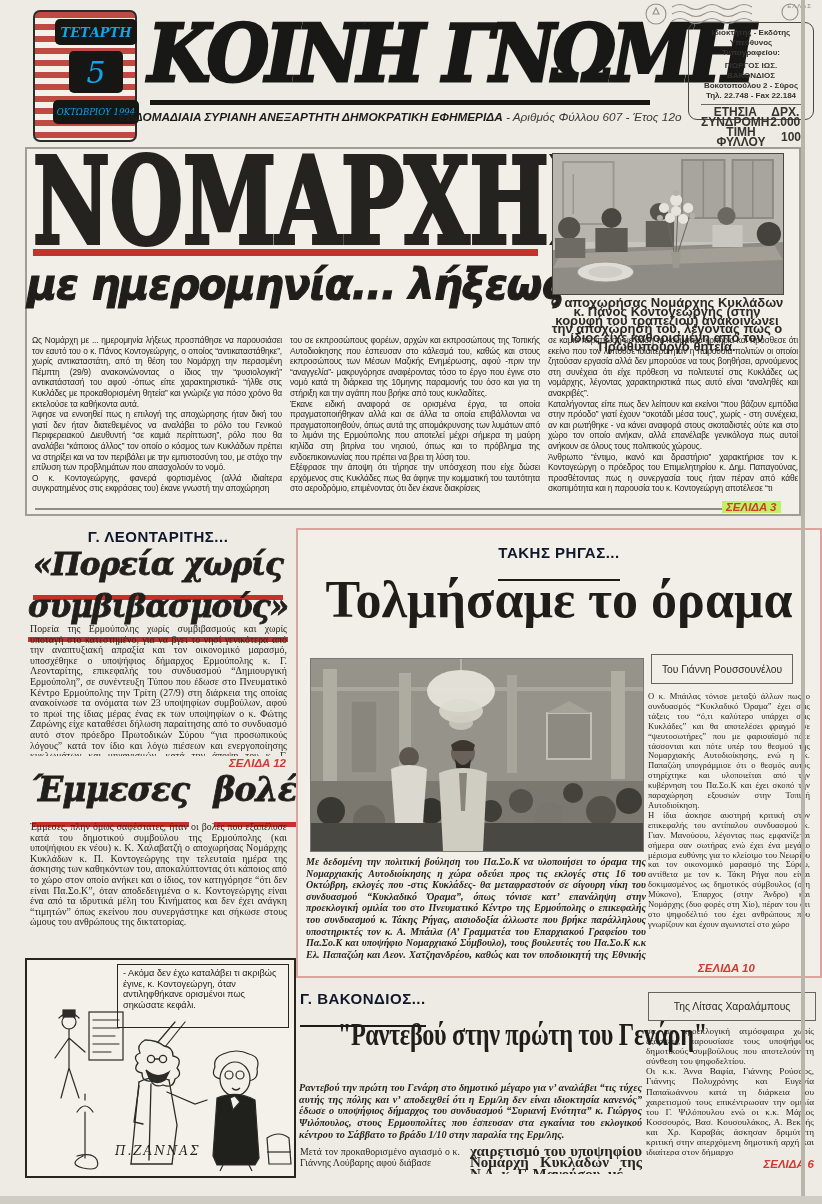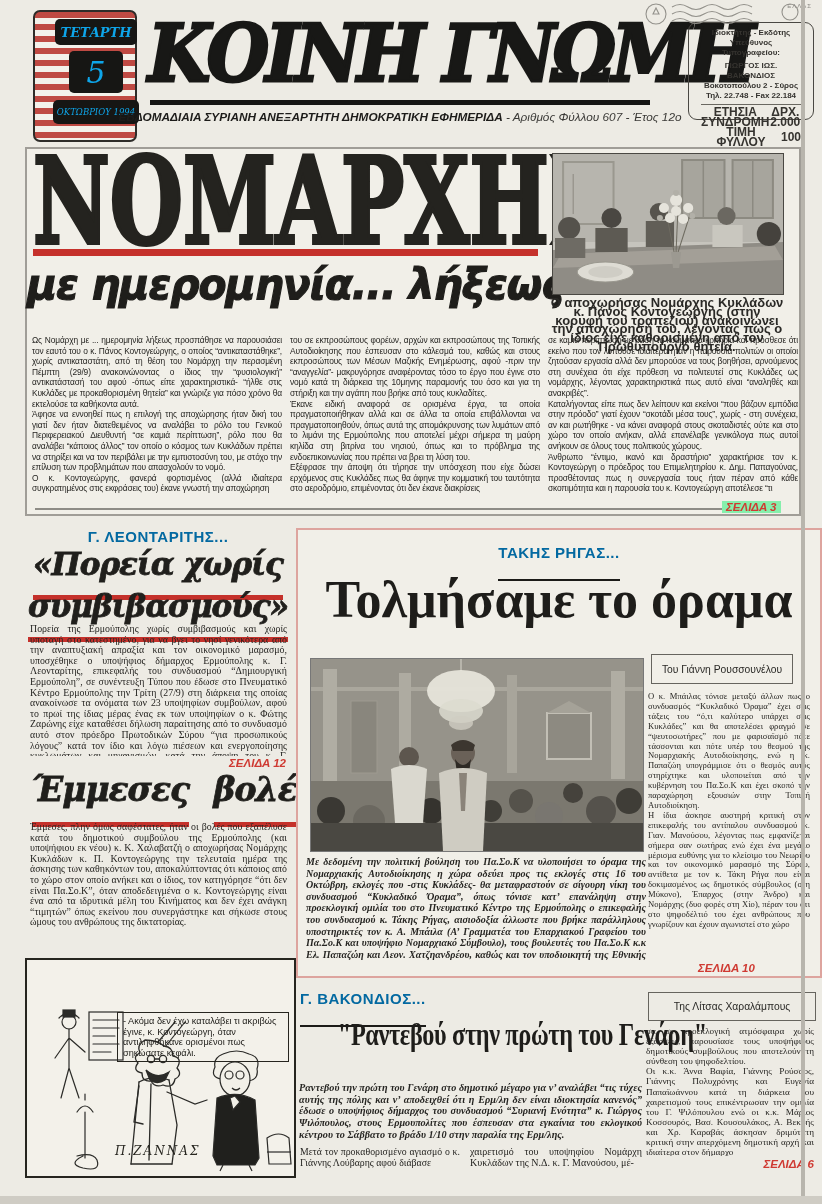--- a/index.html
+++ b/index.html
@@ -35,60 +35,60 @@
   #lead-sub{left:0px;top:110px;width:525px;text-align:center;font-family:"DejaVu Sans",sans-serif;font-weight:bold;
     font-style:italic;font-size:43px;letter-spacing:-1px;color:#1f1e1b;-webkit-text-stroke:1.2px #1f1e1b;white-space:nowrap;
     transform:scaleX(0.95);transform-origin:left top;}
   #lead-photo{left:525px;top:4px;width:230px;height:140px;border:1.5px solid #4a4843;background:#c6c4bd;}
   #lead-cap{left:521px;top:150px;width:238px;font-size:13px;font-weight:bold;line-height:8.8px;text-align:center;color:#2a2926;}
   .lead-col{top:186px;width:250px;height:170px;font-size:8.4px;line-height:10.6px;text-align:justify;
     letter-spacing:-0.15px;color:#262522;overflow:hidden;white-space:pre-line;}
   #lcol1{left:5px;} #lcol2{left:263px;} #lcol3{left:521px;}
   #lead-rule{left:8px;top:359px;width:688px;height:2px;background:#8e8c86;}
   .pageref{color:#cf3a32;font-weight:bold;font-style:italic;font-size:11.5px;white-space:nowrap;}
-  #lead-ref{left:695px;top:352px;background:#86efac;padding:0 4px;}
-  
-  .kicker{font-size:15px;font-weight:bold;letter-spacing:0.5px;color:#0369a1;}
+  #lead-ref{left:695px;top:352px;background:#bef264;padding:0 4px;}
+  
+  .kicker{font-size:15px;font-weight:bold;letter-spacing:0.5px;color:#0f172a;}
   .kicker-u{border-bottom:2.5px solid #1c1b18;padding-bottom:18px;}
   #leo-kicker{left:25px;top:528px;width:266px;text-align:center;}
   .leo-hl{left:25px;width:266px;text-align:center;font-family:"DejaVu Serif",serif;font-weight:bold;font-style:italic;
     font-size:31px;letter-spacing:-1px;color:#201f1c;-webkit-text-stroke:0.8px #201f1c;white-space:nowrap;}
   .red-under{border-bottom:5px solid #c5312b;padding-bottom:13px;}
   #leo-hl1{top:546px;} #leo-hl2{top:588px;}
   .serif-body{font-family:"Liberation Serif",serif;text-align:justify;color:#262522;white-space:pre-line;overflow:hidden;}
   #leo-body{left:30px;top:624px;width:257px;height:132px;font-size:9.9px;line-height:10.6px;}
   #leo-ref{left:150px;top:757px;width:136px;text-align:right;}
   #em-hl{left:25px;top:770px;width:266px;text-align:center;font-family:"DejaVu Serif",serif;font-weight:bold;font-style:italic;
     font-size:33px;letter-spacing:-1px;color:#201f1c;-webkit-text-stroke:0.8px #201f1c;white-space:nowrap;}
   #em-hl .red-under{margin:0 7px;}
   #em-body{left:30px;top:822px;width:257px;height:120px;font-size:9.9px;line-height:10.6px;}
   
   #cartoon{left:25px;top:958px;width:267px;height:216px;border:2px solid #26251f;background:#f3f1ea;}
-  #bubble{left:90px;top:4px;width:172px;height:50px;border:1.5px solid #26251f;padding:3px 5px;box-sizing:border-box;
-    font-size:9.2px;line-height:10.6px;color:#22211d;margin-top:48px;}
+  #bubble{left:90px;top:4px;width:172px;height:64px;border:1.5px solid #26251f;padding:3px 5px;box-sizing:border-box;
+    font-size:9.2px;line-height:10.6px;color:#22211d;}
   #cartoon-svg{left:0;top:0;width:267px;height:216px;}
   #cartoon-sign{left:88px;top:184px;font-family:"DejaVu Serif",serif;font-style:italic;font-size:12px;letter-spacing:2px;color:#26251f;}
   
   #rigasbox{left:296px;top:528px;width:522px;height:446px;border:2px solid #dda49e;background:#f1efe8;}
   #rigas-kicker{left:0;top:14px;width:522px;text-align:center;font-size:16px;}
   #rigas-hl{left:0;top:40px;width:522px;text-align:center;font-family:"Liberation Serif",serif;font-weight:bold;
     font-size:52px;letter-spacing:0px;color:#1e1d1a;white-space:nowrap;}
   #rigas-photo{left:12px;top:128px;width:332px;height:192px;border:1px solid #777;background:#7b786f;}
   #rigas-byline{left:353px;top:124px;width:140px;height:28px;border:1.5px solid #66645e;display:flex;align-items:center;
     justify-content:center;font-size:10.3px;color:#2a2926;}
   #rigas-col{left:350px;top:162px;width:162px;height:276px;font-size:8.6px;line-height:9.9px;}
   #rigas-cap{left:8px;top:326px;width:340px;height:104px;font-size:10px;line-height:11.6px;font-weight:bold;font-style:italic;}
   #rigas-ref{left:396px;top:432px;background:#f1efe8;padding:0 4px;}
   
   #psi-kicker{left:300px;top:990px;}
   #psi-hl{left:296px;top:1016px;width:348px;text-align:center;font-family:"Liberation Serif",serif;font-weight:bold;
     font-size:32px;letter-spacing:-0.5px;color:#1e1d1a;white-space:nowrap;transform:scaleX(0.76);transform-origin:center top;}
   #psi-lead{left:299px;top:1082px;width:343px;height:60px;font-size:10.2px;line-height:11.7px;font-weight:bold;font-style:italic;}
   #psi-col1{left:300px;top:1146px;width:160px;height:28px;font-size:9.8px;line-height:11.4px;}
-  #psi-col2{left:470px;top:1146px;width:172px;height:28px;font-size:10px;line-height:11.4px;}
+  #psi-col2{left:470px;top:1146px;width:172px;height:28px;font-size:15px;line-height:11.4px;font-weight:bold;}
   #psi-byline{left:648px;top:992px;width:166px;height:27px;border:1.5px solid #66645e;display:flex;align-items:center;
     justify-content:center;font-size:10.3px;color:#2a2926;}
   #psi-col-right{left:646px;top:1026px;width:168px;height:130px;font-size:9.2px;line-height:10.1px;}
   #psi-ref{left:704px;top:1158px;width:110px;text-align:right;}
   
   #edge-r{left:801px;top:0;width:4px;height:1204px;background:#b8b5ad;}
   #edge-b{left:0;top:1196px;width:822px;height:8px;background:#cfccc4;}
 </style>
 </head>
 <body>

